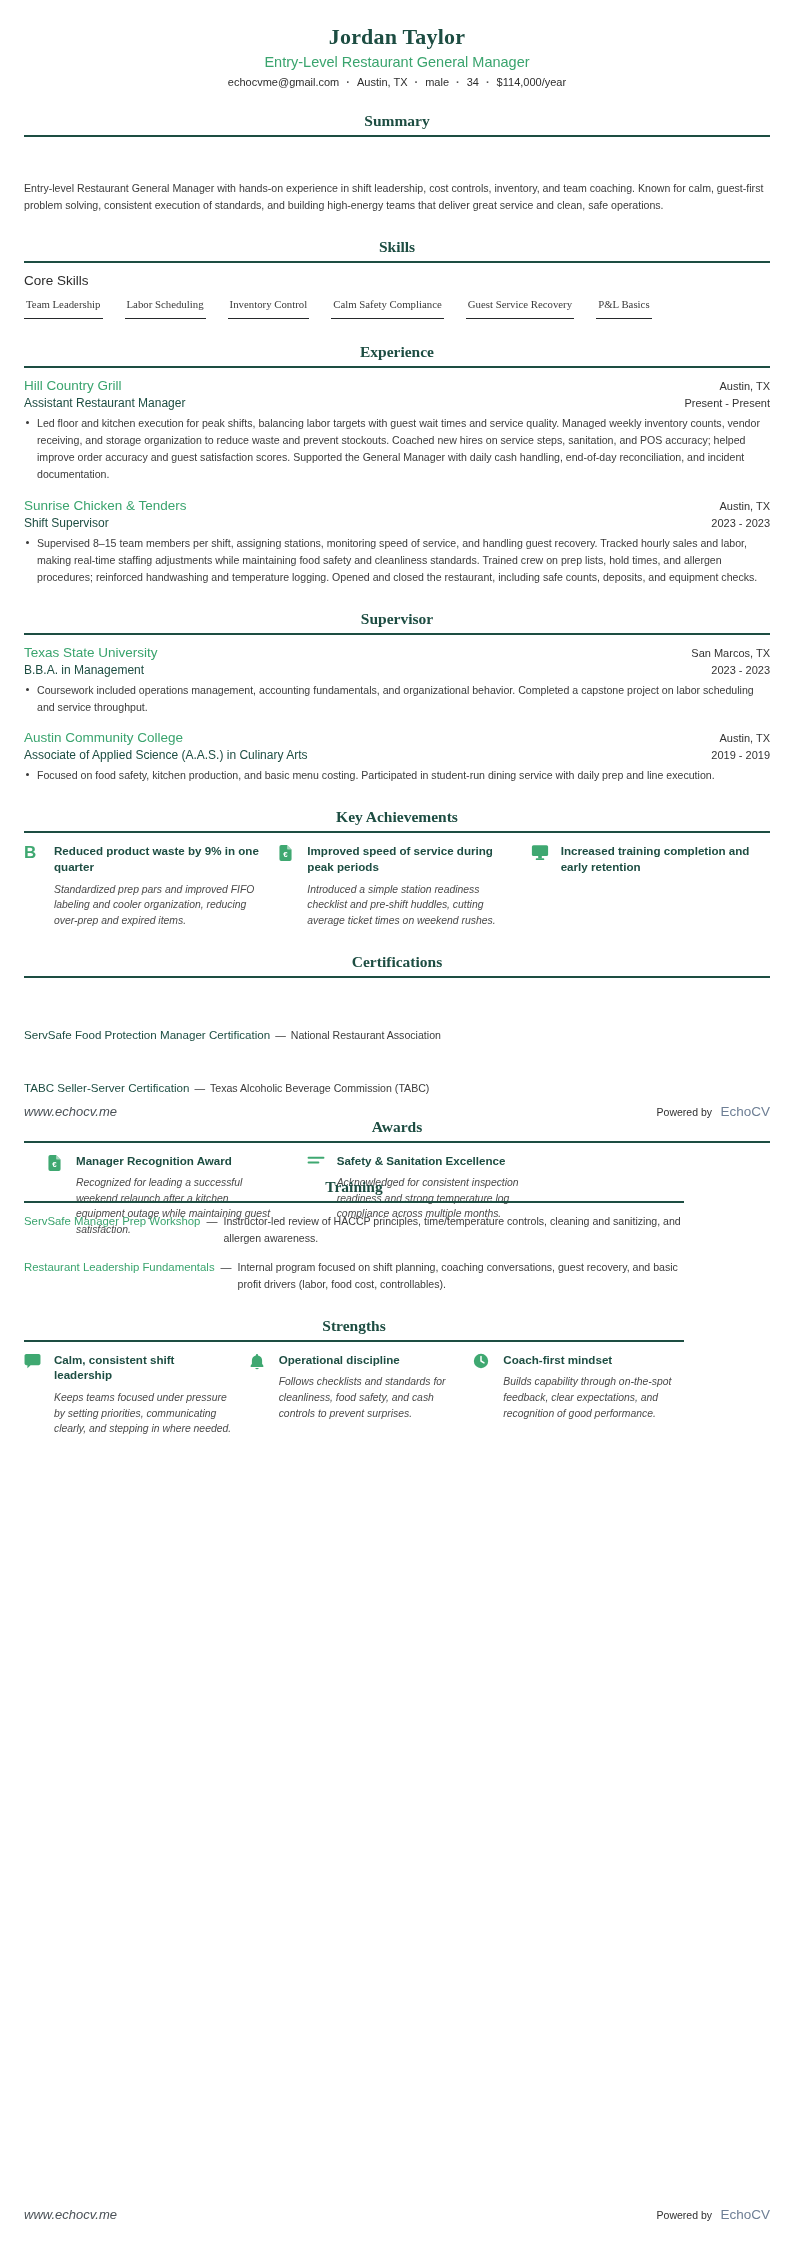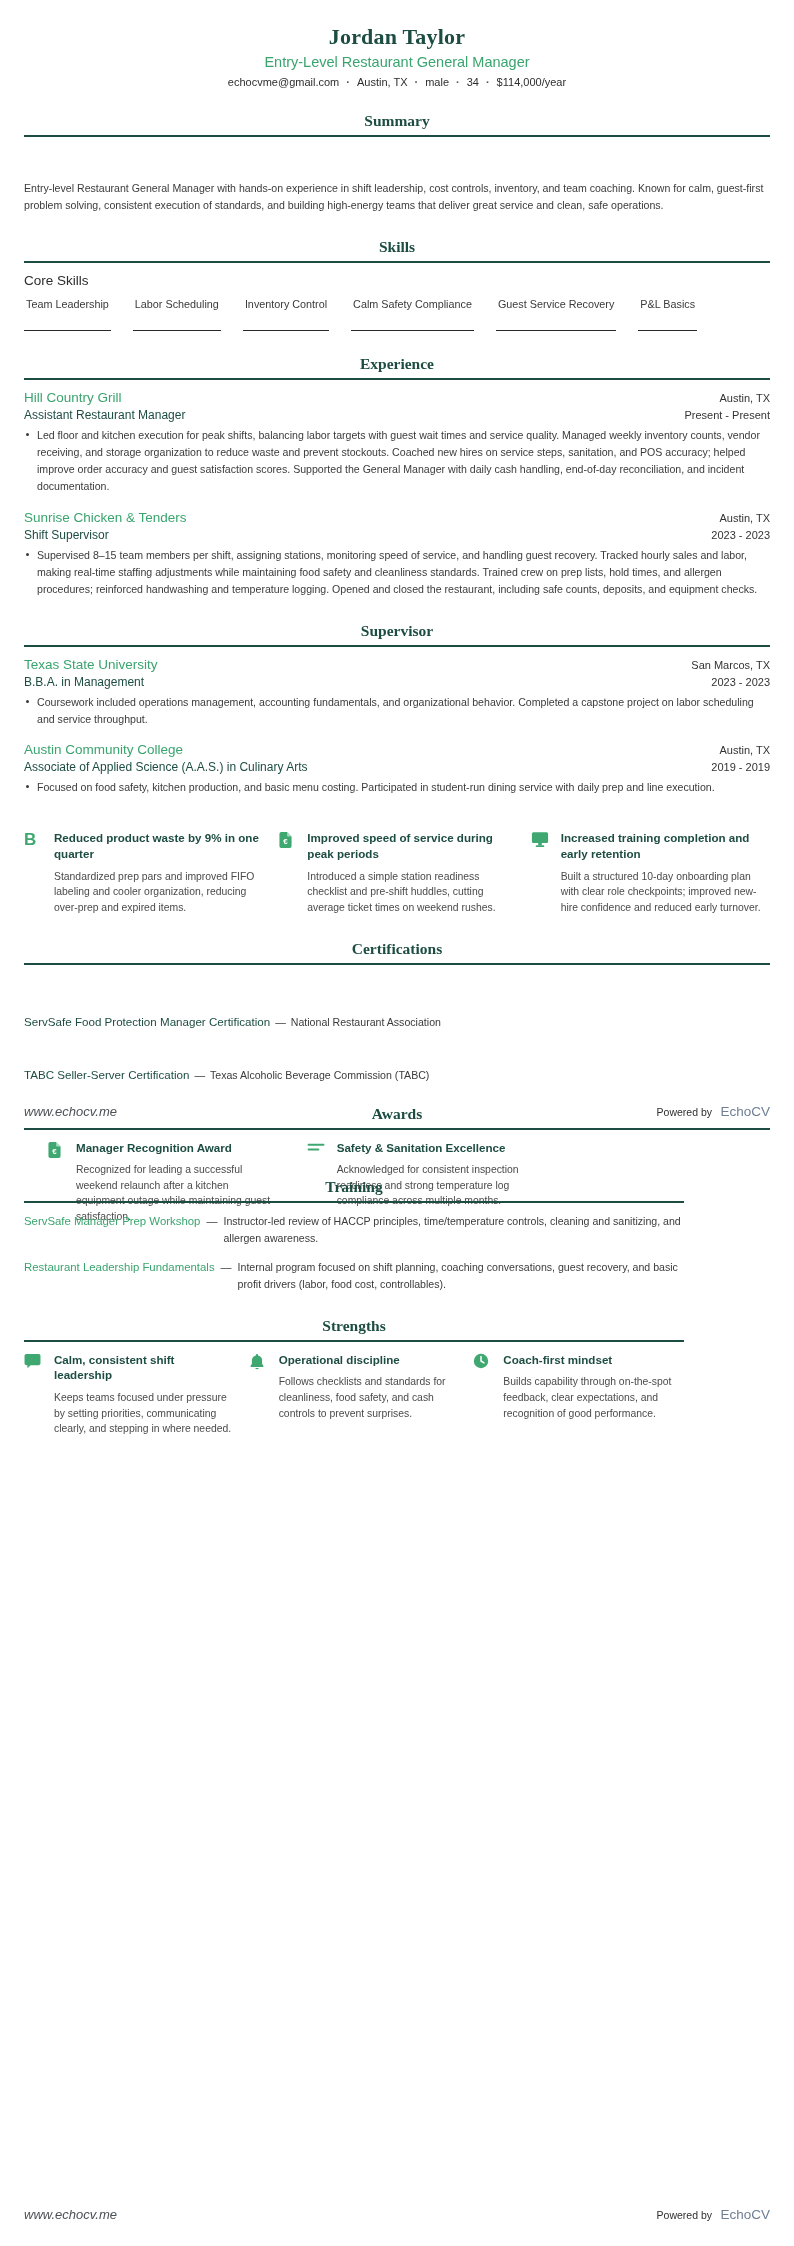--- a/index.html
+++ b/index.html
@@ -33,22 +33,23 @@
     border-bottom:2.5px solid #1d4d42;
   }
   .section-body { padding-top:10px; }
   .para { font-size:10.6px; line-height:1.6; color:#3b3b3b;margin-top:33px; }
 
   
   .skills-group-title { font-size:13.5px; color:#2c2c2c; margin-bottom:10px; }
   .skills-row { display:flex; flex-wrap:wrap; gap:22px; }
   .skill-chip {
     font-size:10.8px; color:#3a3a3a;
-    padding:0 2px 20px 2px;
+    padding:0 2px 8px 2px;
     border-bottom:1.6px solid #26292b;
+    font-family:Liberation Serif, serif;
   }
 
   
   .entry { margin-bottom:14px; }
   .entry-row { display:flex; justify-content:space-between; align-items:baseline; }
   .entry-org { font-size:13.5px; color:#3aa46e; }
   .entry-meta { font-size:11px; color:#333; }
   .entry-role { font-size:12px; color:#1d4d42; margin-top:3px; }
   .bullets { margin-top:5px; }
   .bullet-item { position:relative; padding-left:13px; font-size:10.6px; line-height:1.62; color:#3b3b3b; }
@@ -58,21 +59,21 @@
   }
 
   
   .cards { display:flex; gap:14px; }
   .card { flex:1; display:flex; align-items:flex-start; }
   .card.indented { padding-left:22px; }
   .card-icon { flex:0 0 22px; width:22px; margin-top:1px; }
   .card-icon svg { display:block; }
   .card-text { flex:1; padding-left:8px; }
   .card-title { font-size:11.6px; line-height:1.35; color:#1d4d42; font-weight:700; }
-  .card-desc { margin-top:7px; font-size:10.4px; line-height:1.5; color:#4a4a4a; }
+  .card-desc { margin-top:7px; font-size:10.4px; line-height:1.5; color:#4a4a4a;font-style:italic; }
   .bold-glyph {
     font-size:17px; font-weight:800; color:#3fa871; line-height:1;
     font-family:"Liberation Sans", sans-serif;
   }
 
   
   .cert-row { margin-bottom:11px; font-size:10.6px;margin-top:40px; }
   .cert-name { font-size:11.6px; color:#1d4d42; }
   .dash { margin:0 5px; color:#3a3a3a; }
   .cert-issuer { font-size:10.6px; color:#3b3b3b; }
@@ -192,20 +193,21 @@
             <span class="entry-meta">2019 - 2019</span>
           </div>
           <div class="bullets">
             <div class="bullet-item">Focused on food safety, kitchen production, and basic menu costing. Participated in student-run dining service with daily prep and line execution.</div>
           </div>
         </div>
       </div>
     </div>
 
     <div class="section">
+      <div class="section-heading">Key Achievements</div>
       <div class="section-body">
         <div class="cards">
           <div class="card">
             <div class="card-icon">
               <span class="bold-glyph">B</span>
             </div>
             <div class="card-text">
               <div class="card-title">Reduced product waste by 9% in one quarter</div>
               <div class="card-desc">Standardized prep pars and improved FIFO labeling and cooler organization, reducing over-prep and expired items.</div>
             </div>
@@ -226,21 +228,20 @@
           <div class="card">
             <div class="card-icon">
               <svg width="18" height="17" viewBox="0 0 16 15">
                 <rect x="0.8" y="1" width="14.4" height="9.6" rx="1.4" fill="#3fa871"></rect>
                 <rect x="6.4" y="10.6" width="3.2" height="2.2" fill="#3fa871"></rect>
                 <rect x="4.2" y="12.6" width="7.6" height="1.6" rx="0.8" fill="#3fa871"></rect>
               </svg>
             </div>
             <div class="card-text">
               <div class="card-title">Increased training completion and early retention</div>
-              <div class="card-desc">Built a structured 10-day onboarding plan with clear role checkpoints; improved new-hire confidence and reduced early turnover.</div>
             </div>
           </div>
         </div>
       </div>
     </div>
 
     <div class="section">
       <div class="section-heading">Certifications</div>
       <div class="section-body">
         <div class="cert-row">

